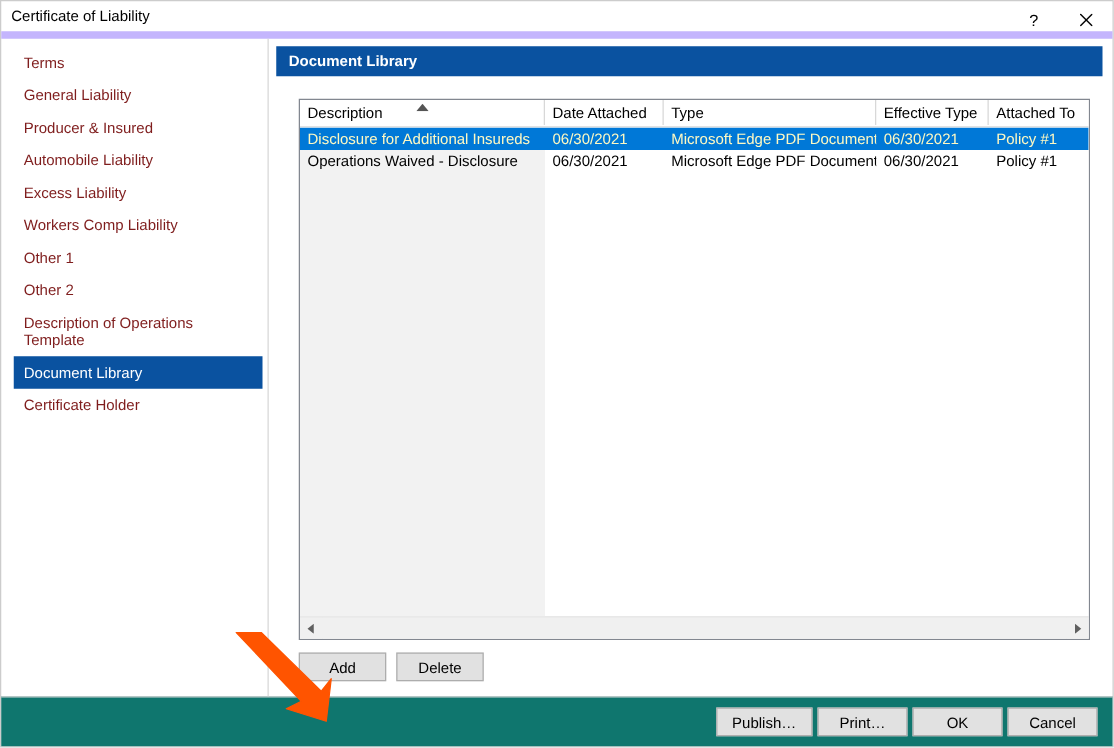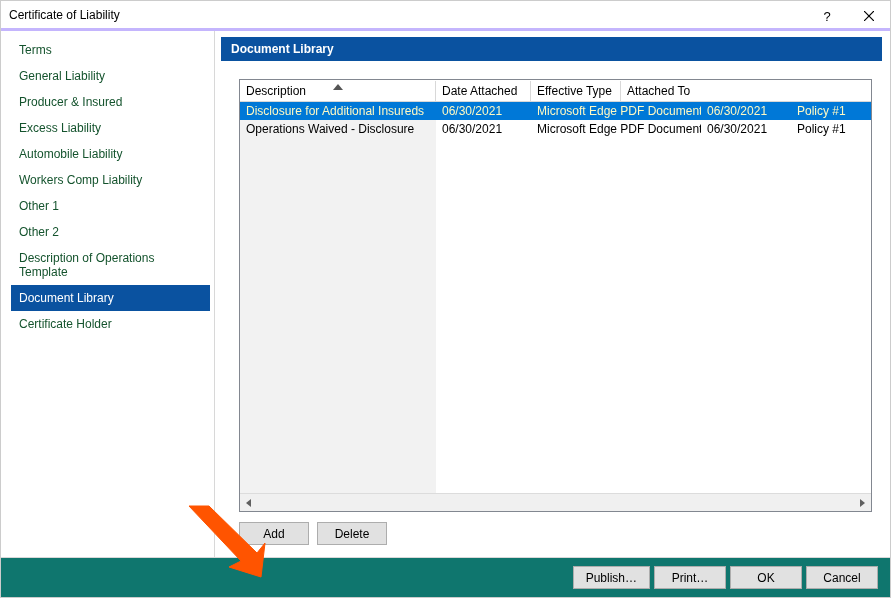--- a/index.html
+++ b/index.html
@@ -13,21 +13,21 @@
   .window {
     width: 891px;
     height: 598px;
     border: 1px solid #ccc;
     display: flex;
     flex-direction: column;
     position: relative;
   }
   .titlebar {
     height: 30px;
-    border-bottom: 3px solid #c4b5fd;
+    border-bottom: 6px solid #c4b5fd;
     display: flex;
     align-items: center;
     padding-left: 8px;
     position: relative;
   }
   .titlebar .title { font-size: 12px; }
   .titlebar .controls {
     position: absolute;
     right: 0; top: 0;
     height: 30px;
@@ -49,21 +49,21 @@
   .sidebar {
     width: 220px;
     border-right: 1px solid #d8d8d8;
     padding-top: 6px;
     padding-left: 10px;
     padding-right: 4px;
   }
   .nav-item {
     padding: 6px 8px;
     font-size: 12px;
-    color: #14532d;
+    color: #7f1d1d;
     cursor: default;
   }
   .nav-item.selected {
     background: #0a52a0;
     color: #fff;
   }
   .main {
     flex: 1;
     position: relative;
     padding: 6px 8px 8px 6px;
@@ -88,21 +88,21 @@
     flex: 1;
     display: flex;
     flex-direction: column;
     position: relative;
     overflow: hidden;
   }
   .thead {
     display: flex;
     background: #fff;
     height: 22px;
-    align-items: center;
+    align-items: flex-start;
     border-bottom: 1px solid #d8d8d8;
   }
   .th {
     border-right: 1px solid #d8d8d8;
     padding: 3px 6px;
     font-size: 12px;
     color: #000;
     position: relative;
     white-space: nowrap;
     overflow: hidden;
@@ -225,22 +225,22 @@
       </div>
     </div>
   </div>
 
   <div class="body">
 
     <div class="sidebar" id="sidebar">
         <div class="nav-item">Terms</div>
         <div class="nav-item">General Liability</div>
         <div class="nav-item">Producer &amp; Insured</div>
+        <div class="nav-item">Automobile Liability</div>
         <div class="nav-item">Excess Liability</div>
-        <div class="nav-item">Automobile Liability</div>
         <div class="nav-item">Workers Comp Liability</div>
         <div class="nav-item">Other 1</div>
         <div class="nav-item">Other 2</div>
         <div class="nav-item">Description of Operations Template</div>
         <div class="nav-item selected">Document Library</div>
         <div class="nav-item">Certificate Holder</div>
       </div>
 
     <div class="main">
       <div class="section-header">Document Library</div>
@@ -248,20 +248,21 @@
       <div class="content-pad">
         <div class="table-wrap">
           <div class="thead">
             <div class="th col-desc">
               <span>Description</span>
               <span class="sort-indicator"><svg viewBox="0 0 10 6">
                     <polygon points="5,0 10,6 0,6"></polygon>
                   </svg></span>
             </div>
             <div class="th col-date"><span>Date Attached</span></div>
+            <div class="th col-type"><span>Type</span></div>
             <div class="th col-eff"><span>Effective Type</span></div>
             <div class="th col-att" style="border-right:none"><span>Attached To</span></div>
           </div>
           <div class="tbody">
             <div class="row-stripe"></div>
             <div class="rows" id="rows">
                 <div class="row selected">
                   <div class="td col-desc">Disclosure for Additional Insureds</div>
                   <div class="td col-date">06/30/2021</div>
                   <div class="td col-type">Microsoft Edge PDF Document</div>

